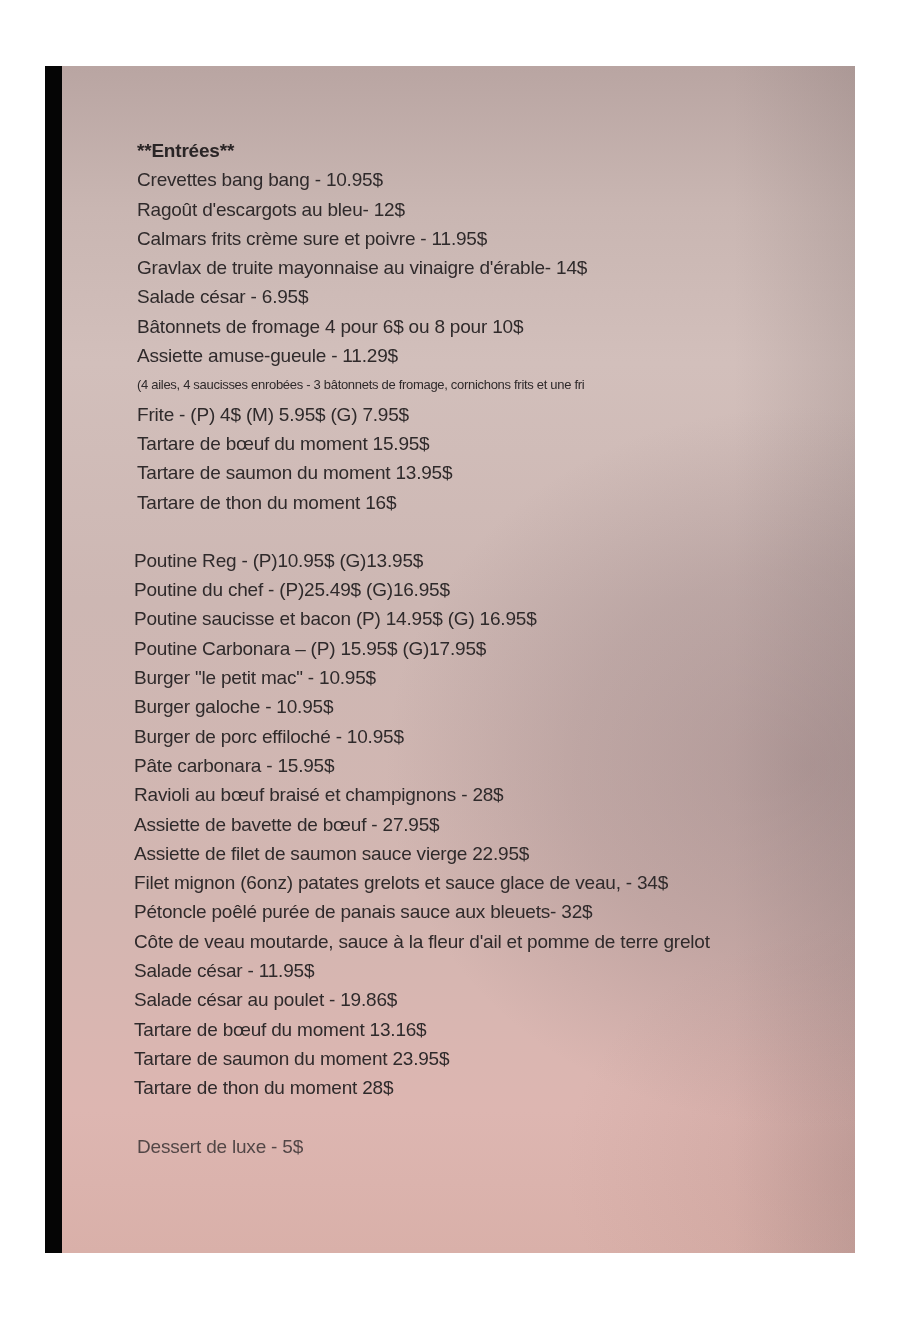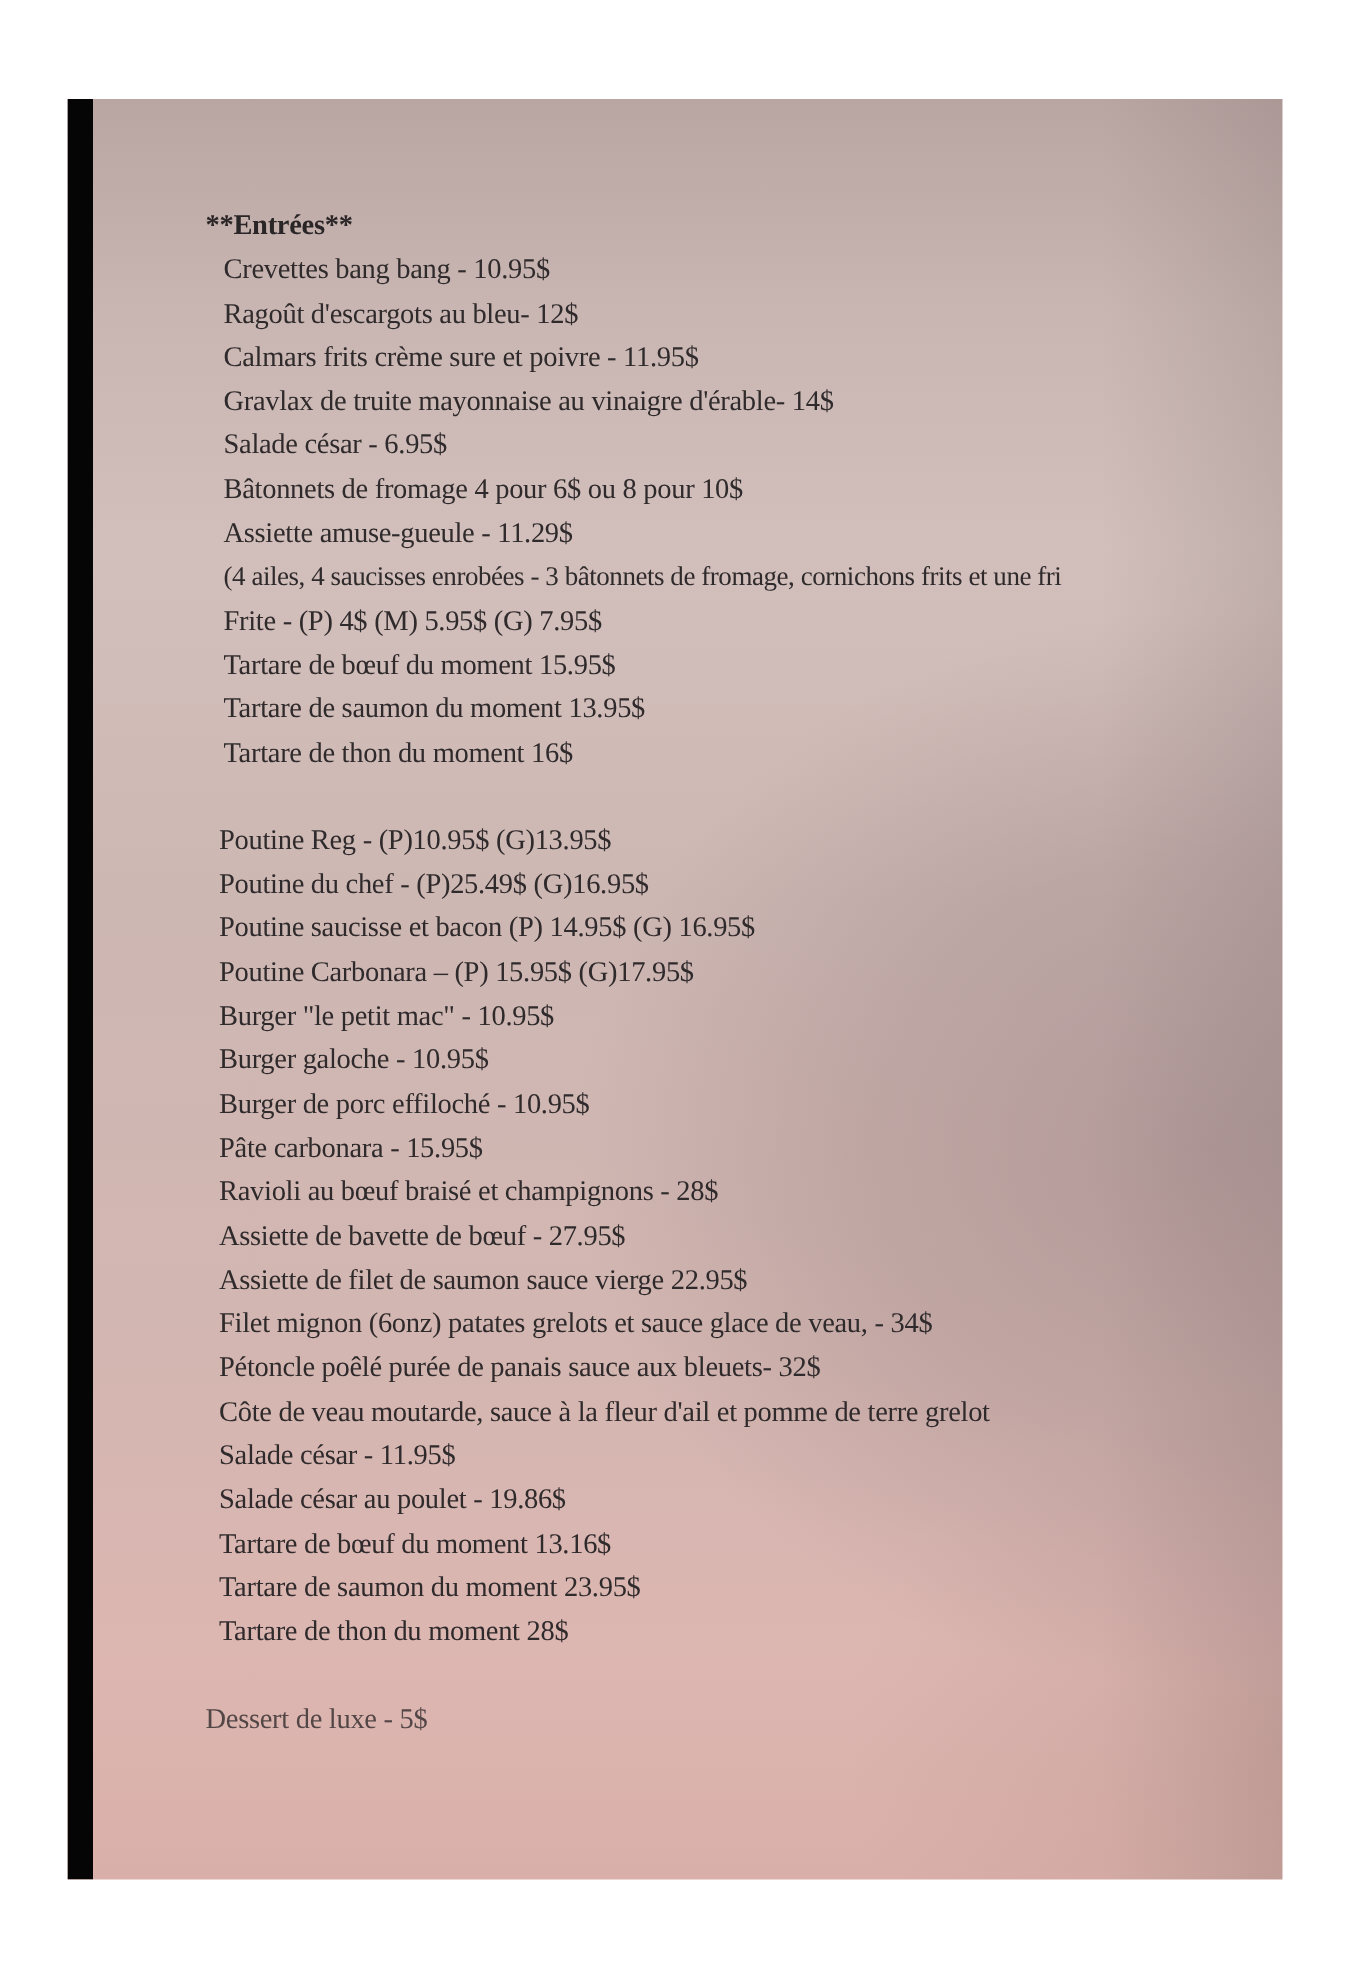--- a/index.html
+++ b/index.html
@@ -41,38 +41,37 @@
         radial-gradient(ellipse 420px 360px at 760px 700px, rgba(120,100,105,0.35) 0%, rgba(120,100,105,0.2) 55%, rgba(120,100,105,0) 100%),
         radial-gradient(ellipse 300px 240px at 820px 1100px, rgba(160,120,115,0.22) 0%, rgba(160,120,115,0) 100%),
         linear-gradient(90deg, rgba(0,0,0,0) 85%, rgba(110,95,95,0.18) 100%);
       pointer-events: none;
     }
     .menu {
       position: absolute;
       left: 92px;
       top: 70px;
       width: 760px;
-      font-family: Liberation Serif, serif;
+      font-family: Liberation Sans, sans-serif;
       color: #2f2a2b;
       font-size: 19px;
       line-height: 29.3px;
       white-space: nowrap;
       letter-spacing: -0.2px;
     }
     .section-title {
       font-weight: bold;
       color: #2a2526;
       height: 29.3px;
     }
     .item {
       height: 29.3px;
-      margin-left: 12px;
     }
     .item.note {
-      font-size: 18px;
+      font-size: 13px;
       line-height: 29.3px;
       letter-spacing: -0.3px;
     }
     .gap {
       height: 29px;
     }
     .faded {
       height: 29.3px;
       color: #3a3334;
       opacity: 0.85;

